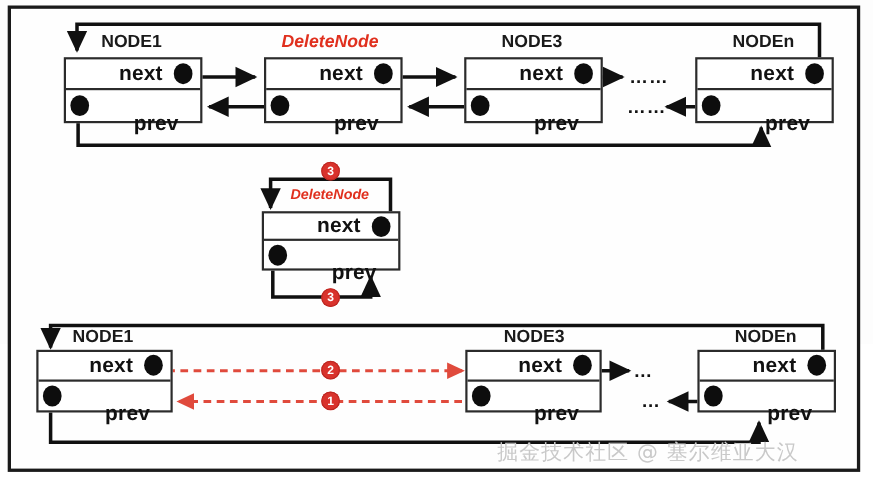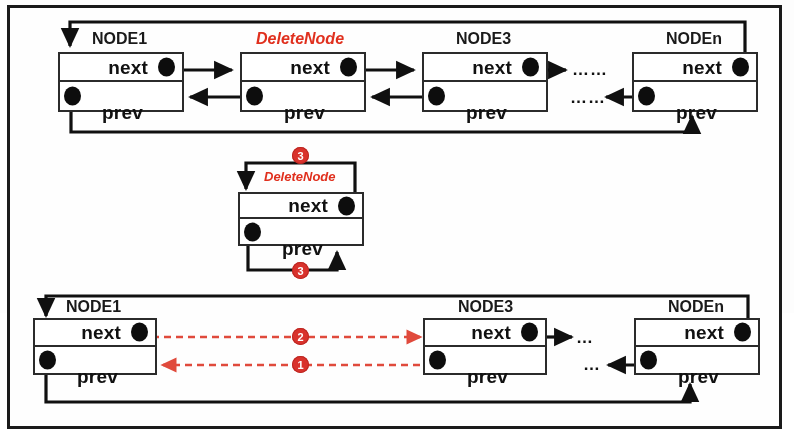--- a/index.html
+++ b/index.html
@@ -19,21 +19,21 @@
     position:absolute;left:0;top:0;width:794px;height:435px;
     pointer-events:none;
   }
   
   .node{
     position:absolute;box-sizing:border-box;
     border:2px solid #2b2b2b;background:#ffffff;
   }
   .node .cell{
     position:relative;box-sizing:border-box;height:50%;
-    display:flex;align-items:center;
+    display:flex;align-items:center;justify-content:center;
   }
   .node .cell.top{border-bottom:2px solid #2b2b2b;}
   .lbl{
     font-size:19px;font-weight:700;color:#111;letter-spacing:.2px;
     line-height:1;
   }
   .cell.top .lbl{margin-left:auto;margin-right:34px;}
   .cell.bot .lbl{margin-left:42px;margin-top:33px;}
   
   .dot{
@@ -229,14 +229,15 @@
       <div class="cell bot">
         <span class="dot left"></span>
         <span class="lbl">prev</span>
       </div>
     </div>
 
     <div class="badge" style="left:292px;top:328px;">2</div>
     <div class="badge" style="left:292px;top:356px;">1</div>
   </div>
 
+  <div class="wm" style="left:452px;top:398px;">掘金技术社区 @ 塞尔维亚大汉</div>
 
 </div>
 
 </body></html>

